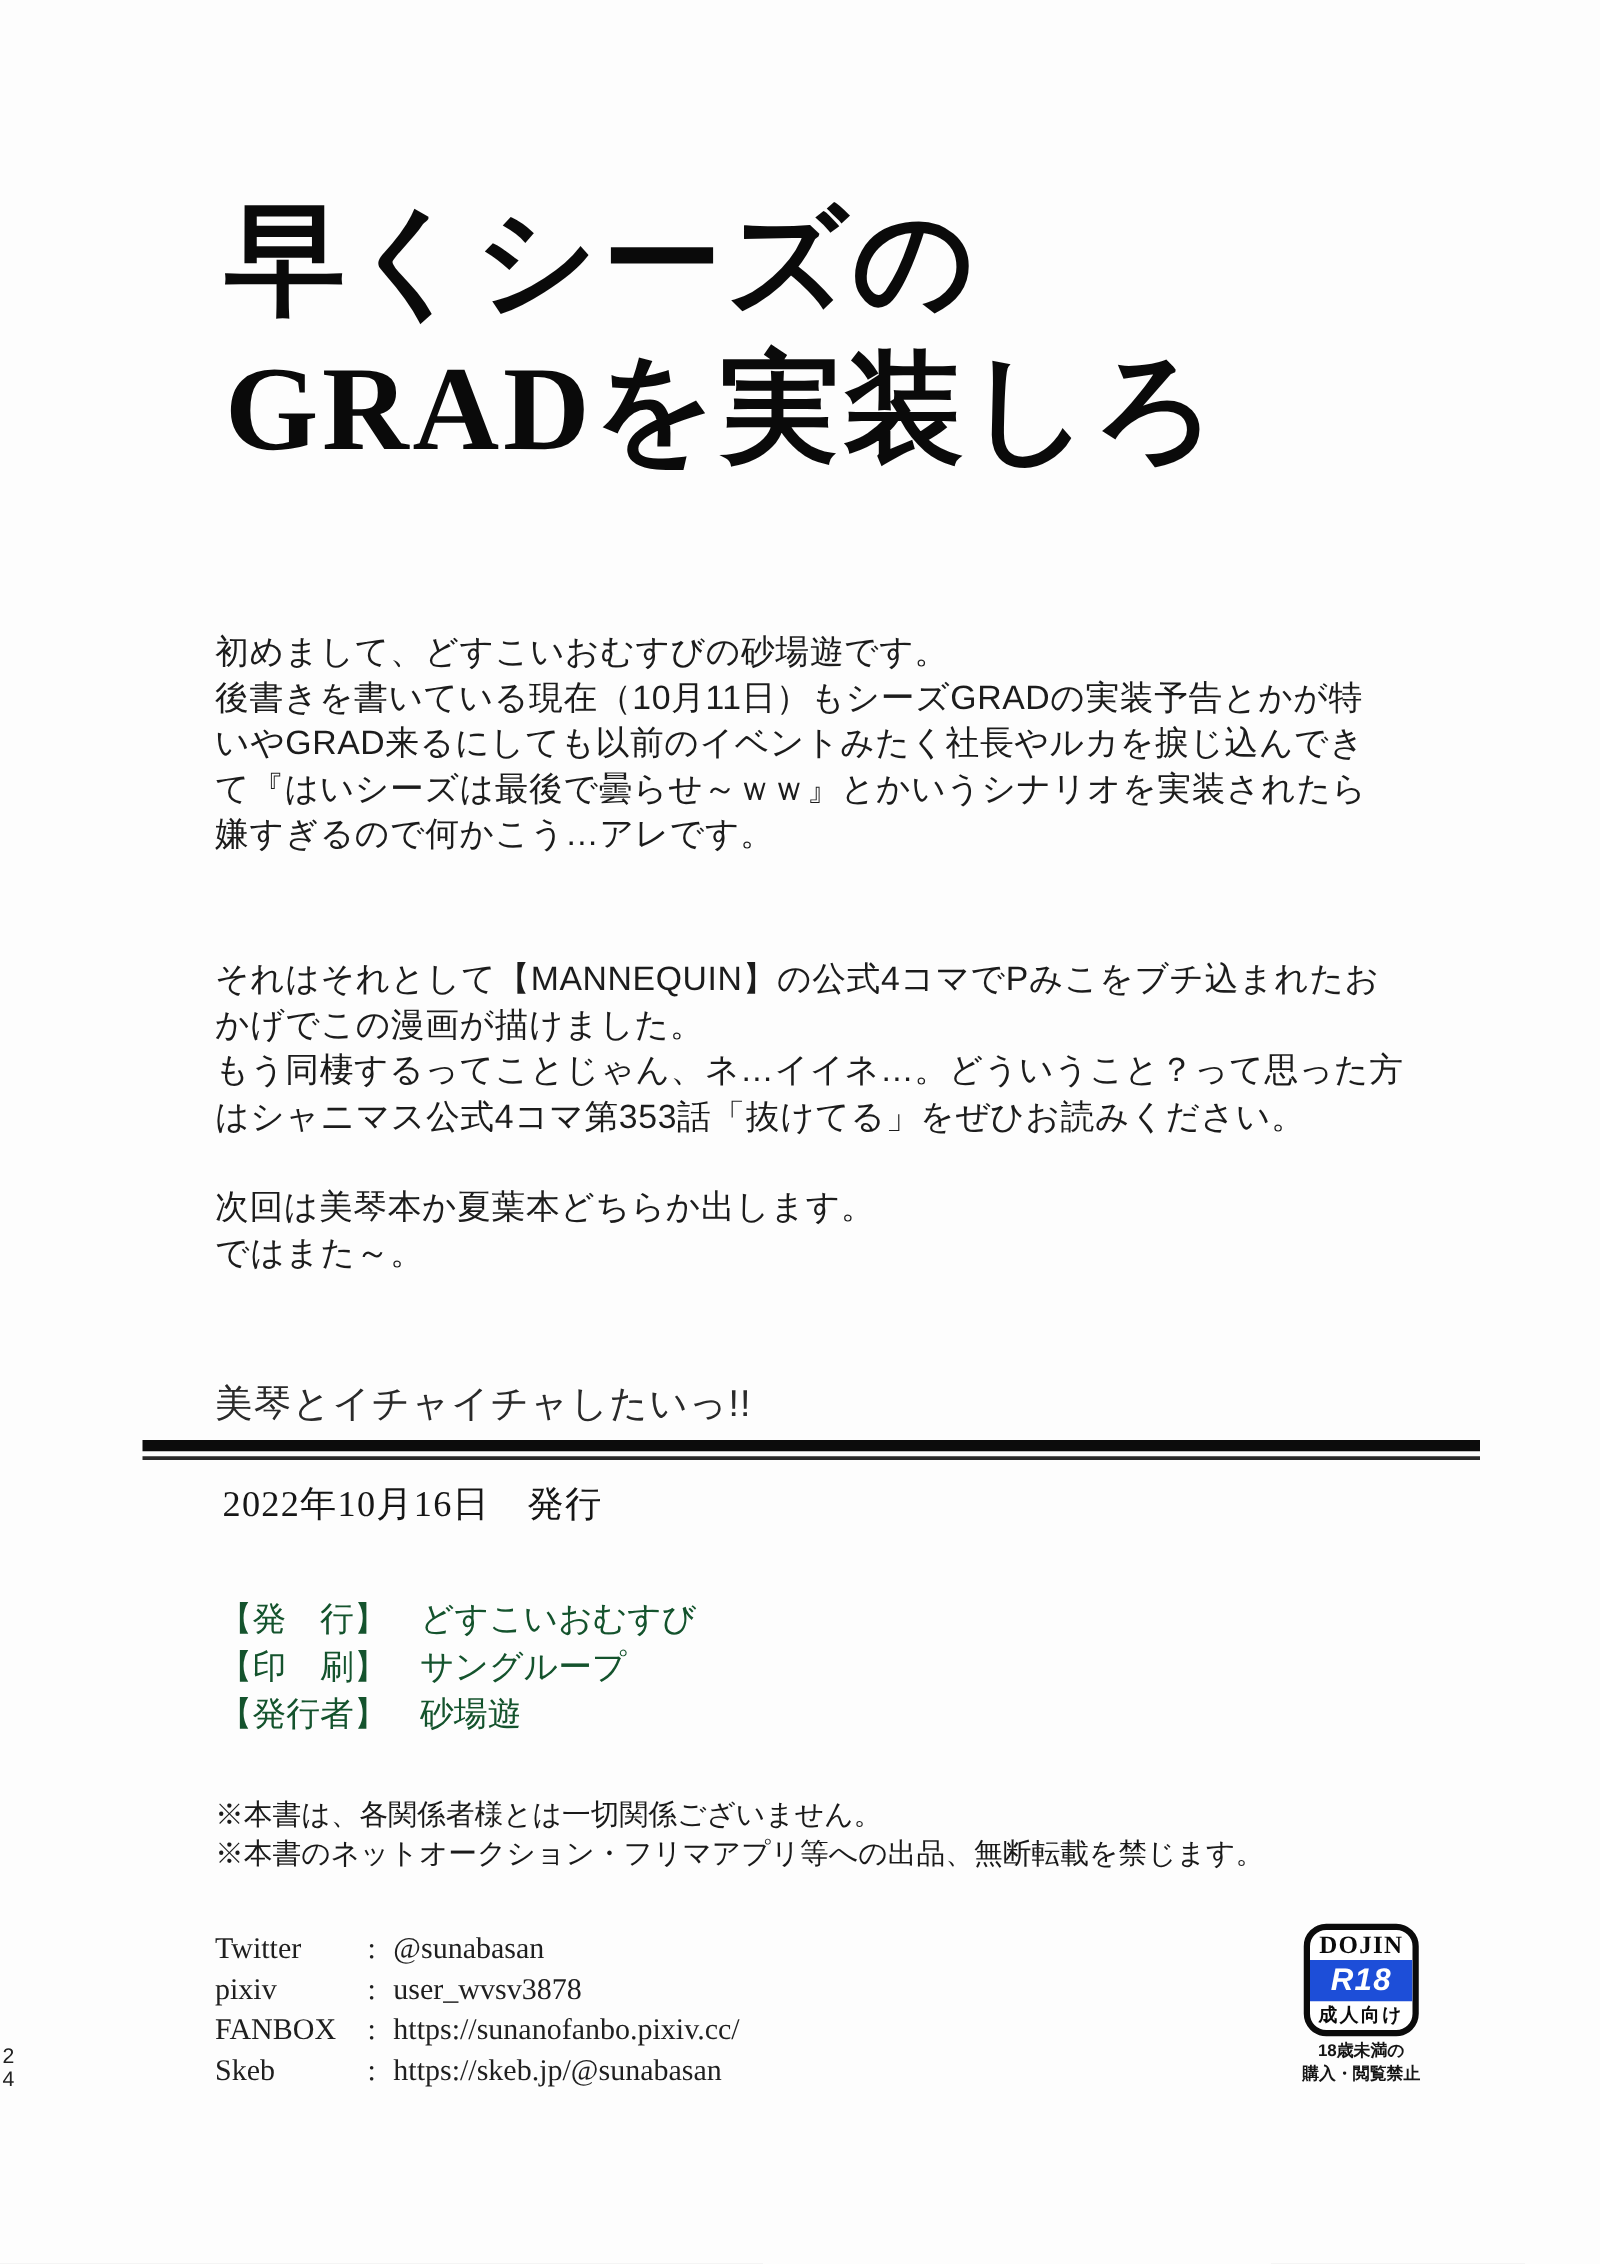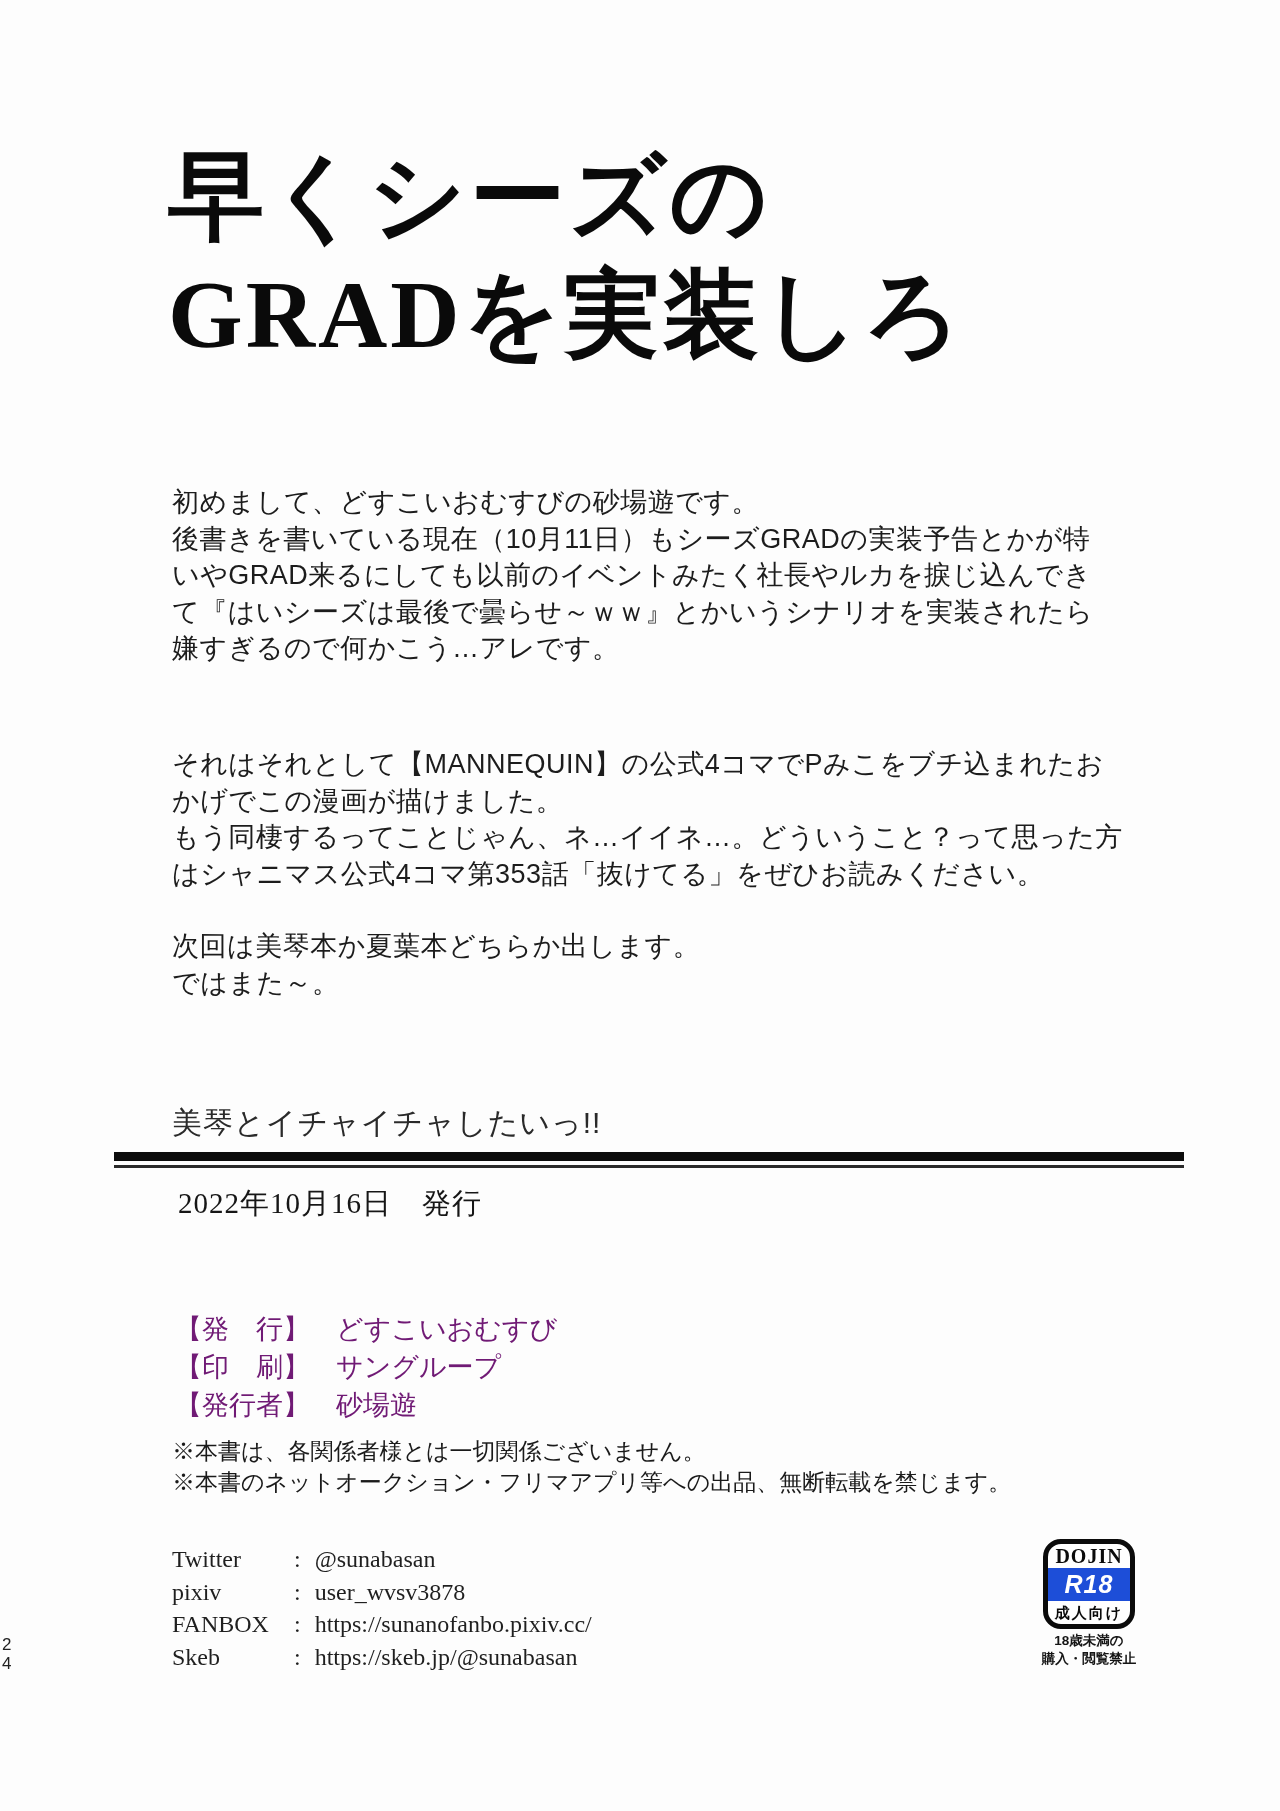--- a/index.html
+++ b/index.html
@@ -11,40 +11,41 @@
     color: var(--ink, #111);
     overflow: hidden;
     font-family: "Liberation Sans", "DejaVu Sans", sans-serif;
   }
 
   
   .title {
     position: absolute;
     left: 168px;
     top: 138px;
-    margin: 0;
+    margin: 12px;
     font-family: "Liberation Serif", "DejaVu Serif", serif;
     font-weight: 900;
     font-size: 96px;
     line-height: 118px;
     letter-spacing: 3px;
     color: #0a0a0a;
     white-space: nowrap;
   }
   .title .title-line { display: block; }
 
   
   .body-par {
     position: absolute;
     left: 172px;
     font-size: 27px;
     line-height: 36.5px;
     color: #1c1c1c;
     letter-spacing: 0.5px;
     white-space: nowrap;
+    margin-top: 19px;
   }
   .p1 { top: 484px; }
   .p2 { top: 746px; }
   .p3 { top: 928px; }
 
   
   .book-title {
     position: absolute;
     left: 172px;
     top: 1103px;
@@ -80,25 +81,25 @@
     top: 1184px;
     font-family: "Liberation Serif", "DejaVu Serif", serif;
     font-size: 29px;
     color: #161616;
     letter-spacing: 1px;
     white-space: nowrap;
   }
   .colophon {
     position: absolute;
     left: 175px;
-    top: 1312px;
-    font-family: Liberation Mono, monospace;
+    top: 1276px;
+    font-family: Liberation Sans, sans-serif;
     font-size: 27px;
     line-height: 38px;
-    color: #701a75;
+    color: #14532d;
     white-space: nowrap;
   }
   .colophon .col-value { margin-left: 26px; }
 
   .notes {
     position: absolute;
     left: 172px;
     top: 1436px;
     font-family: "Liberation Serif", "DejaVu Serif", serif;
     font-size: 23px;

